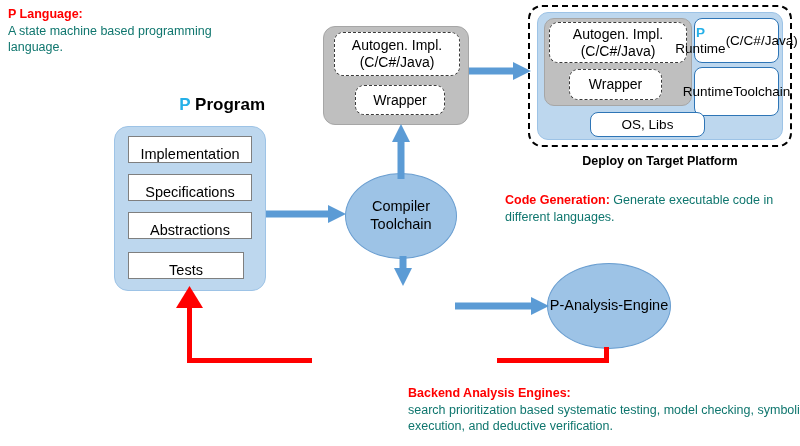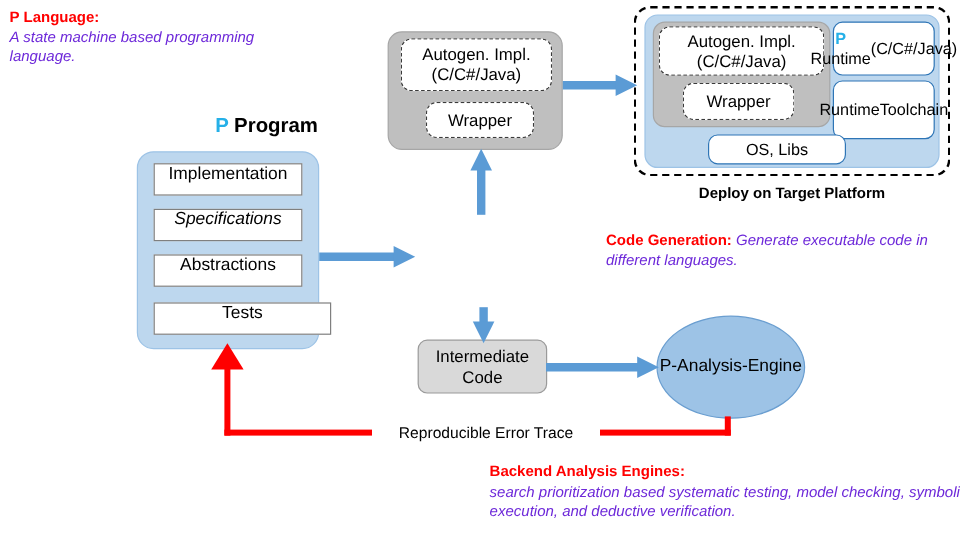--- a/index.html
+++ b/index.html
@@ -14,38 +14,38 @@
     background: #ffffff;
     font-family: "Liberation Sans", sans-serif;
     overflow: hidden;
     padding-left: 40px;
   }
   .abs { position: absolute; box-sizing: border-box; }
 
   
   .note { font-size: 12.5px; color: #000000; line-height: 1.32; }
   .note .hdr { color: #FF0000; font-weight: bold; }
-  .note .bdy { color: #6d28d9; font-style: italic; }
+  .note .bdy { color: #0f766e; }
 
   
   .group-title {
     font-size: 17px; font-weight: bold; color: #000000;
     text-align: right; white-space: nowrap;
   }
   .p-letter { color: #25B0E8; font-weight: bold; }
 
   .pbox {
     background: #BDD7EE;
     border: 1px solid #9DC3E6;
     border-radius: 14px;
   }
   .whitebox {
     background: #FFFFFF;
     border: 1px solid #7F7F7F;
-    display: flex; align-items: flex-start; justify-content: center;
+    display: flex; align-items: flex-end; justify-content: center;
     font-size: 14.5px; color: #000000; text-align: center;
   }
 
   
   .greybox {
     background: #BFBFBF;
     border: 1px solid #A6A6A6;
     border-radius: 12px;
   }
   .dashbox {
@@ -128,27 +128,27 @@
   <div class="abs group-title" style="left:115px; top:95px; width:150px;">
     <span class="p-letter">P</span><span> Program</span>
   </div>
 
   <div class="abs pbox" style="left:114px; top:126px; width:152px; height:165px;">
   </div>
 
   <div class="abs whitebox" style="left:128px; top:136px; width:124px; height:27px;">
     <span>Implementation</span>
   </div>
-  <div class="abs whitebox" style="left:128px; top:174px; width:124px; height:27px;font-style:italic;">
+  <div class="abs whitebox" style="left:128px; top:174px; width:124px; height:27px;">
     <span>Specifications</span>
   </div>
   <div class="abs whitebox" style="left:128px; top:212px; width:124px; height:27px;">
     <span>Abstractions</span>
   </div>
-  <div class="abs whitebox" style="left:128px; top:252px; width:148px; height:27px;">
+  <div class="abs whitebox" style="left:128px; top:252px; width:116px; height:27px;">
     <span>Tests</span>
   </div>
 
   <div class="abs greybox" style="left:323px; top:26px; width:146px; height:99px;"></div>
 
   <div class="abs dashbox" style="left:334px; top:32px; width:126px; height:44px;">
     <div>Autogen. Impl.</div>
     <div>(C/C#/Java)</div>
   </div>
   <div class="abs dashbox" style="left:355px; top:85px; width:90px; height:30px;">
@@ -184,46 +184,43 @@
   <div class="abs rtbox" style="left:590px; top:112px; width:115px; height:25px; flex-direction:row;">
     <div>OS, Libs</div>
   </div>
 
   <div class="abs deploy-caption" style="left:528px; top:154px; width:264px;">Deploy on Target Platform</div>
 
   <div class="abs note" style="left:505px; top:192px; width:280px;">
     <span class="hdr">Code Generation:</span><span class="bdy"> Generate executable code in different languages.</span>
   </div>
 
-
-  <div class="abs greyrect" style="left:348px; top:283px; width:108px; height:45px; flex-direction:column;">
-    <div>Intermediate</div>
-    <div>Code</div>
-  </div>
+  <div class="abs ellipse" style="left:345px; top:173px; width:112px; height:86px; flex-direction:column;">
+    <div>Compiler</div>
+    <div>Toolchain</div>
+  </div>
+
 
   <div class="abs ellipse" style="left:547px; top:263px; width:124px; height:86px; flex-direction:row;">
     <div>P-Analysis-</div>
     <div>Engine</div>
   </div>
 
   <div class="redline" style="left:604px; top:347px; width:5px; height:16px;"></div>
 
   <div class="redline" style="left:497px; top:358px; width:112px; height:5px;"></div>
 
   <div class="redline" style="left:187px; top:358px; width:125px; height:5px;"></div>
 
   <div class="redline" style="left:187px; top:305px; width:5px; height:58px;"></div>
 
   <svg class="arrow-svg" style="left:176px; top:286px; width:28px; height:26px;">
     <polygon points="13.5,0 27,22 0,22" fill="#FF0000"></polygon>
   </svg>
 
-  <div class="abs tracebox" style="left:310px; top:348px; width:190px; height:24px;">
-    <span>Reproducible  Error  Trace</span>
-  </div>
 
   <svg class="arrow-svg" style="left:266px; top:203px; width:84px; height:22px;">
     <line x1="0" y1="11" x2="66" y2="11" stroke="#5B9BD5" stroke-width="7"></line>
     <polygon points="80,11 62,2 62,20" fill="#5B9BD5"></polygon>
   </svg>
 
   <svg class="arrow-svg" style="left:390px; top:123px; width:22px; height:56px;">
     <line x1="11" y1="56" x2="11" y2="16" stroke="#5B9BD5" stroke-width="7"></line>
     <polygon points="11,1 2,19 20,19" fill="#5B9BD5"></polygon>
   </svg>

